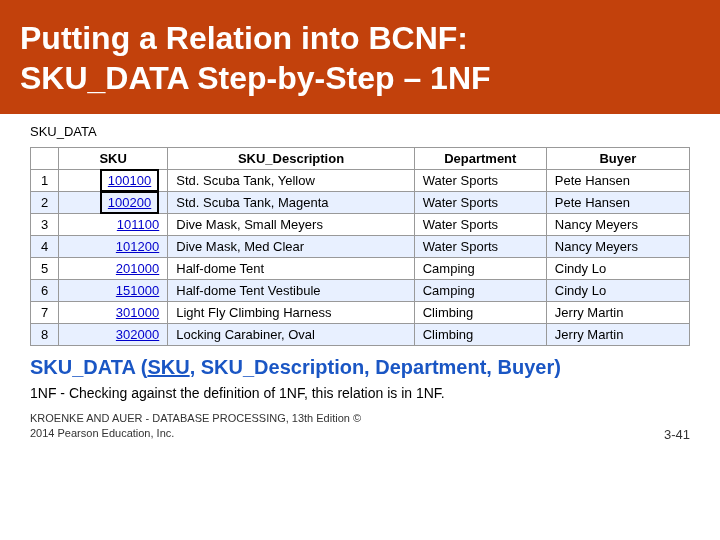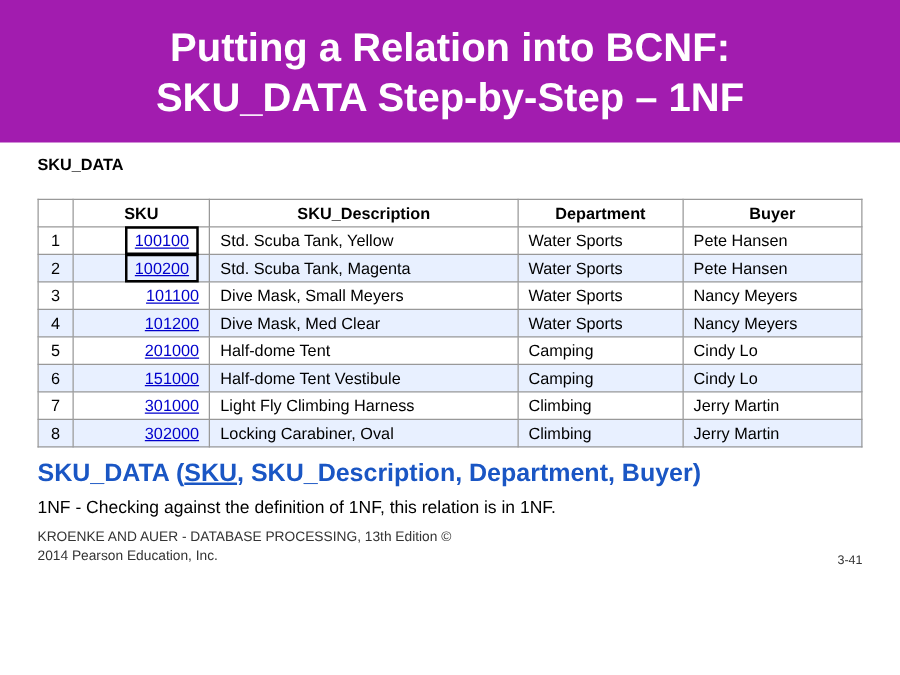--- a/index.html
+++ b/index.html
@@ -5,37 +5,36 @@
     * { margin: 0; padding: 0; box-sizing: border-box; }
     body {
       width: 720px;
       height: 540px;
       background: #fff;
       font-family: Arial, sans-serif;
       overflow: hidden;
     }
 
     .header {
-      background: #a21caf;
+      background: #c2410c;
       color: #fff;
-      text-align: center;
       padding: 18px 20px 16px;
       font-size: 32px;
       font-weight: bold;
       line-height: 1.25;
     }
 
     .content {
       padding: 10px 30px 8px;
     }
 
     .table-label {
       font-size: 13px;
-      font-weight: bold;
-      margin-bottom: 20px;
+      font-weight: normal;
+      margin-bottom: 8px;
       color: #000;
     }
 
     .data-table {
       width: 100%;
       border-collapse: collapse;
       font-size: 13px;
       border: 1px solid #999;
     }
 
@@ -98,21 +97,21 @@
       display: flex;
       justify-content: space-between;
       align-items: flex-end;
     }
 
     .footer-left {
       line-height: 1.4;
     }
 
     .footer-right {
-      font-size: 10px;
+      font-size: 13px;
     }
   </style>
 </head>
 <body>
 
 <div class="header">
   <div>Putting a Relation into BCNF:</div>
   <div>SKU_DATA Step-by-Step – 1NF</div>
 </div>
 

